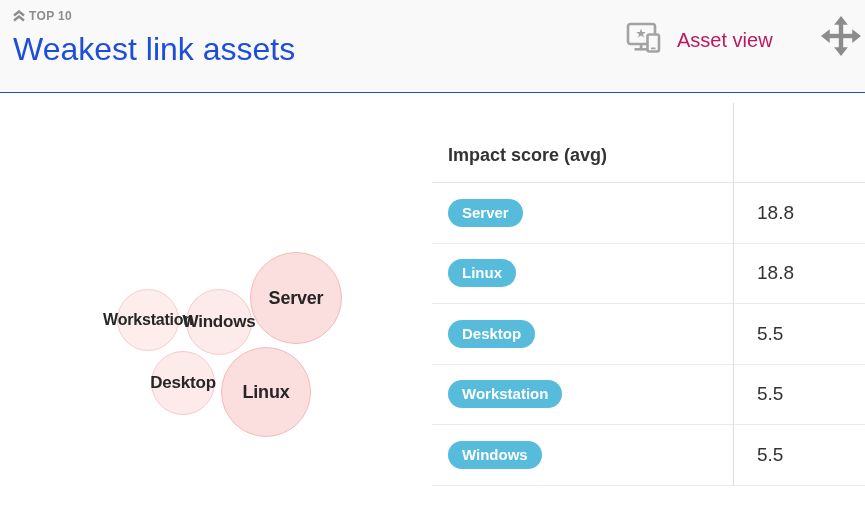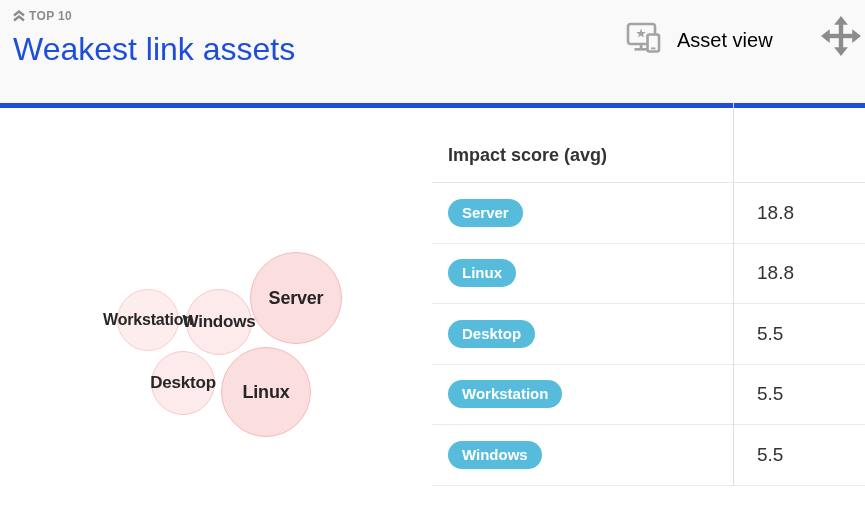--- a/index.html
+++ b/index.html
@@ -1,28 +1,28 @@
 <!DOCTYPE html>
 <html><head>
 <meta charset="utf-8">
 <style>
   * { margin:0; padding:0; box-sizing:border-box; }
   html,body { width:865px; height:517px; background:#ffffff;
     font-family:"Liberation Sans", sans-serif; overflow:hidden; position:relative; }
 
   
-  .widget-header { position:absolute; left:0; top:0; width:865px; height:108px;
-    background:#f9f9f9; border-bottom:5px solid #1d4ed8; }
+  .widget-header { position:absolute; left:0; top:0; width:865px; height:93px;
+    background:#f9f9f9; border-bottom:1px solid #1d4ed8; }
   .top-label { position:absolute; left:13px; top:9px; display:flex; align-items:center; gap:4px;
     color:#8c8c8c; font-size:12px; font-weight:700; letter-spacing:.35px; }
   .top-label svg { display:block; }
   .widget-title { position:absolute; left:13px; top:32px; font-size:32px; font-weight:400;
     color:#1d4ed8; line-height:34px; white-space:nowrap; }
   .asset-view-btn { position:absolute; left:626px; top:21px; display:flex; align-items:center;
-    gap:14px; background:none; border:none; color:#000000; font-size:20px;
+    gap:14px; background:none; border:none; color:#be185d; font-size:20px;
     font-family:"Liberation Sans", sans-serif; cursor:pointer; }
   .move-handle { position:absolute; left:820px; top:14px; width:42px; height:44px;
     display:flex; align-items:center; justify-content:center; cursor:move; }
 
   
   .main { position:absolute; left:0; top:85px; right:0; bottom:0; }
 
   
   .bubble-chart { position:absolute; left:0; top:0; width:432px; height:432px; }
   .bubble { position:absolute; border-radius:50%; }

